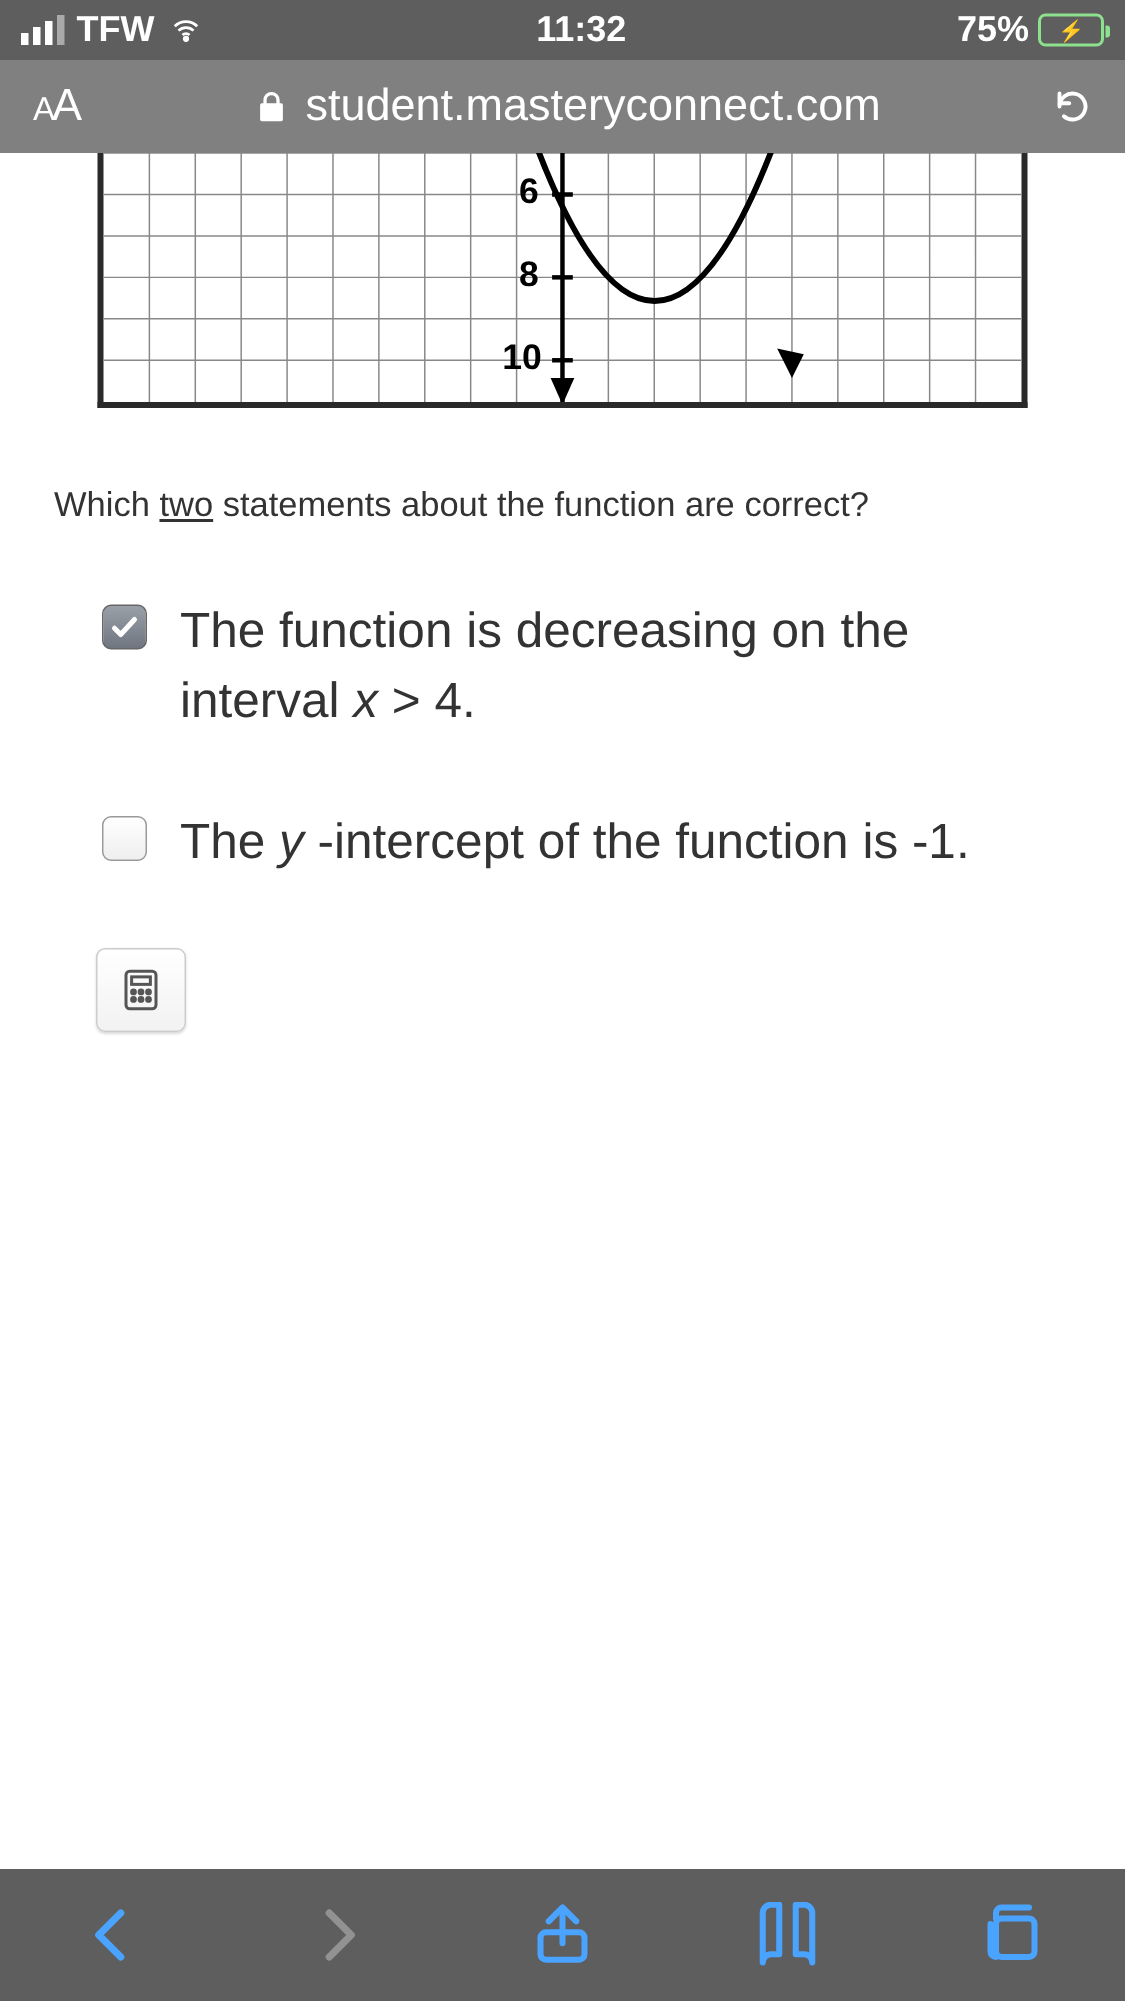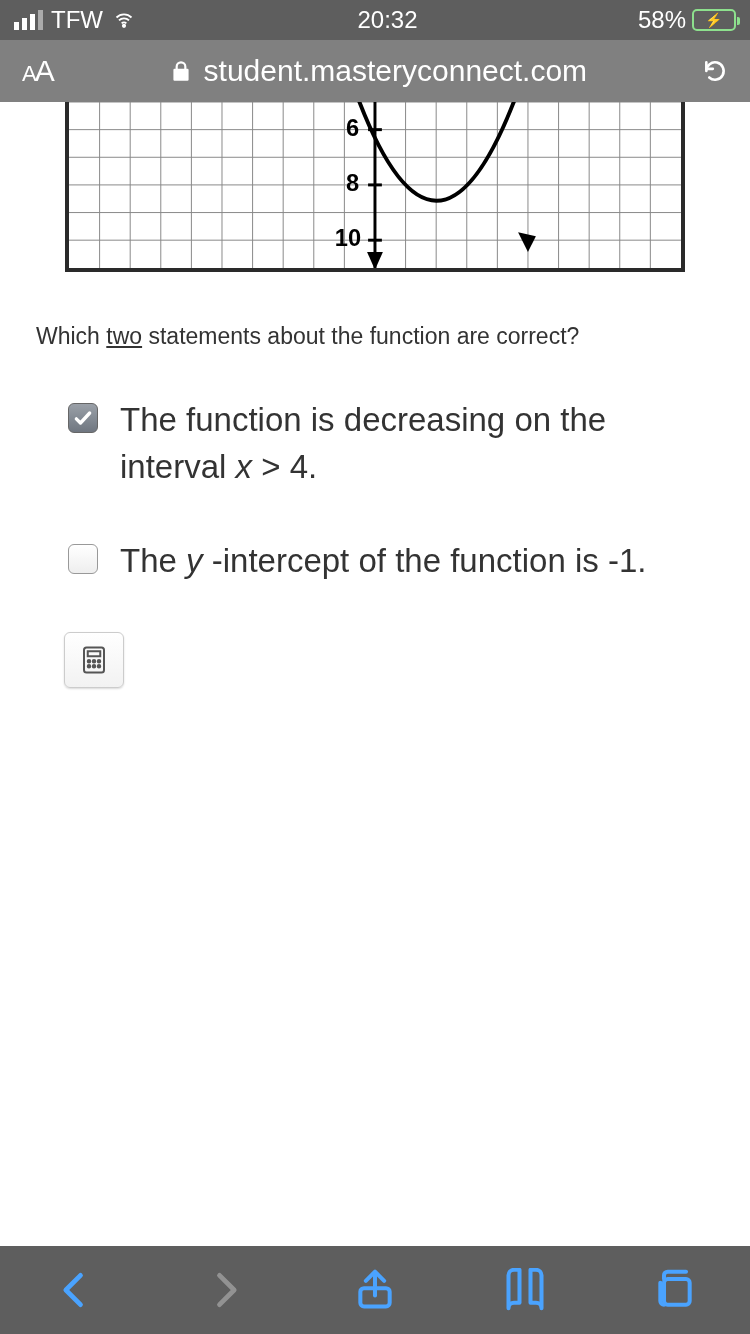--- a/index.html
+++ b/index.html
@@ -1,17 +1,17 @@
 <!DOCTYPE html>
 <html><head>
 <meta charset="utf-8">
 <style>
   * { box-sizing: border-box; margin: 0; padding: 0; }
   html, body { width: 750px; height: 1334px; font-family: -apple-system, Helvetica, Arial, sans-serif; background: #fff; overflow: hidden; }
-  .status-bar { height: 40px; background: #5e5e5e; color: #fff; display: flex; align-items: center; justify-content: space-between; padding: 0 14px; font-size: 24px; font-weight: 400; }
+  .status-bar { height: 40px; background: #5e5e5e; color: #fff; display: flex; align-items: center; justify-content: space-between; padding: 0 14px; font-size: 24px; font-weight: 700; }
   .status-left, .status-right { display: flex; align-items: center; gap: 8px; }
   .signal { display: flex; align-items: flex-end; gap: 3px; }
   .signal span { width: 5px; background: #fff; display: inline-block; }
   .signal span:nth-child(1){height:8px;} .signal span:nth-child(2){height:12px;} .signal span:nth-child(3){height:16px;} .signal span:nth-child(4){height:20px; background:#aaa;}
   .wifi-ic { width:26px; height:20px; }
   .battery-wrap { display:flex; align-items:center; gap:6px; }
   .battery { width: 44px; height: 22px; border: 2px solid #8de08d; border-radius: 5px; position: relative; padding:2px; }
   .battery::after { content:''; position:absolute; right:-6px; top:6px; width:3px; height:8px; background:#8de08d; border-radius:0 2px 2px 0;}
   .battery-fill { width: 32%; height: 100%; background:#8de08d; border-radius:2px; }
   .battery-bolt { position:absolute; left:50%; top:50%; transform:translate(-50%,-50%); color:#000; font-size:14px; }
@@ -51,23 +51,23 @@
         <span></span>
       </span>
     <span>TFW</span>
     <svg class="wifi-ic" viewBox="0 0 24 24" fill="none" stroke="#fff" stroke-width="2.2">
         <path d="M3 9c5-5 13-5 18 0"></path>
         <path d="M6 12.5c3.3-3.3 8.7-3.3 12 0"></path>
         <path d="M9.2 16c1.5-1.5 4.1-1.5 5.6 0"></path>
         <circle cx="12" cy="19" r="1.4" fill="#fff"></circle>
       </svg>
   </div>
-  <div>20:32</div>
+  <div>11:32</div>
   <div class="status-right battery-wrap">
-    <span>58%</span>
+    <span>75%</span>
     <span class="battery"><span class="battery-fill"></span><span class="battery-bolt">⚡</span></span>
   </div>
 </div>
 
 <div class="addr-bar">
   <span class="aa"><span class="small">A</span>A</span>
   <div class="url-area">
     <svg class="lock-ic" viewBox="0 0 24 24" fill="#fff">
         <path d="M7 10V8a5 5 0 0 1 10 0v2h1a1 1 0 0 1 1 1v9a1 1 0 0 1-1 1H6a1 1 0 0 1-1-1v-9a1 1 0 0 1 1-1h1zm2 0h6V8a3 3 0 0 0-6 0v2z"></path>
       </svg>

